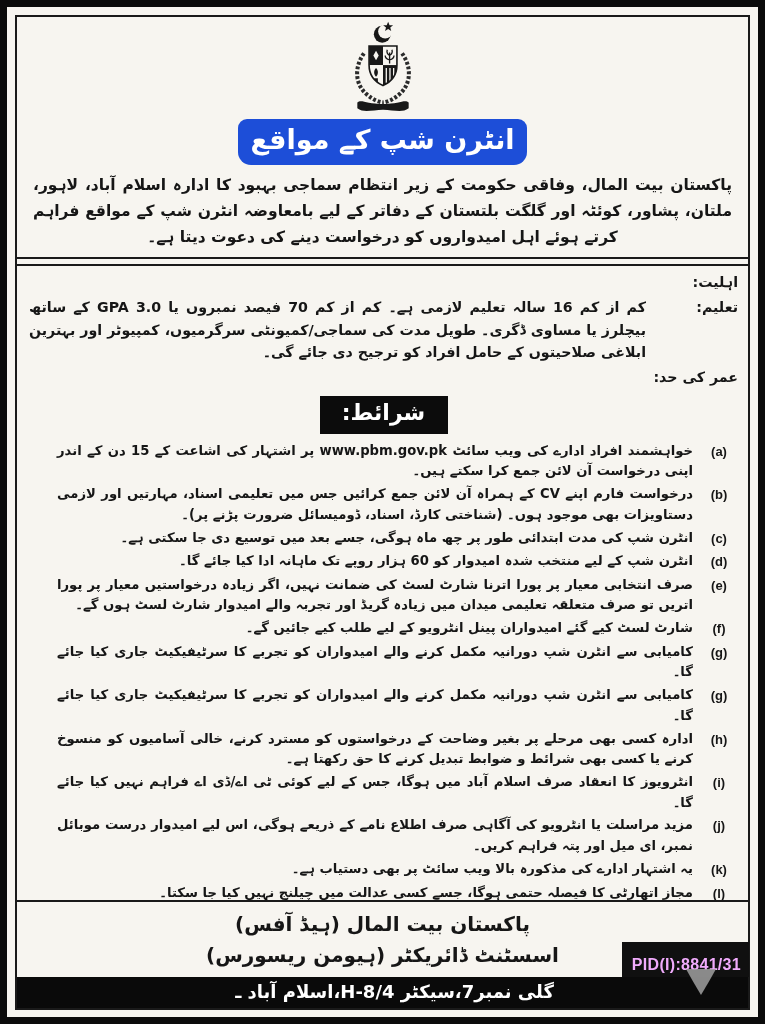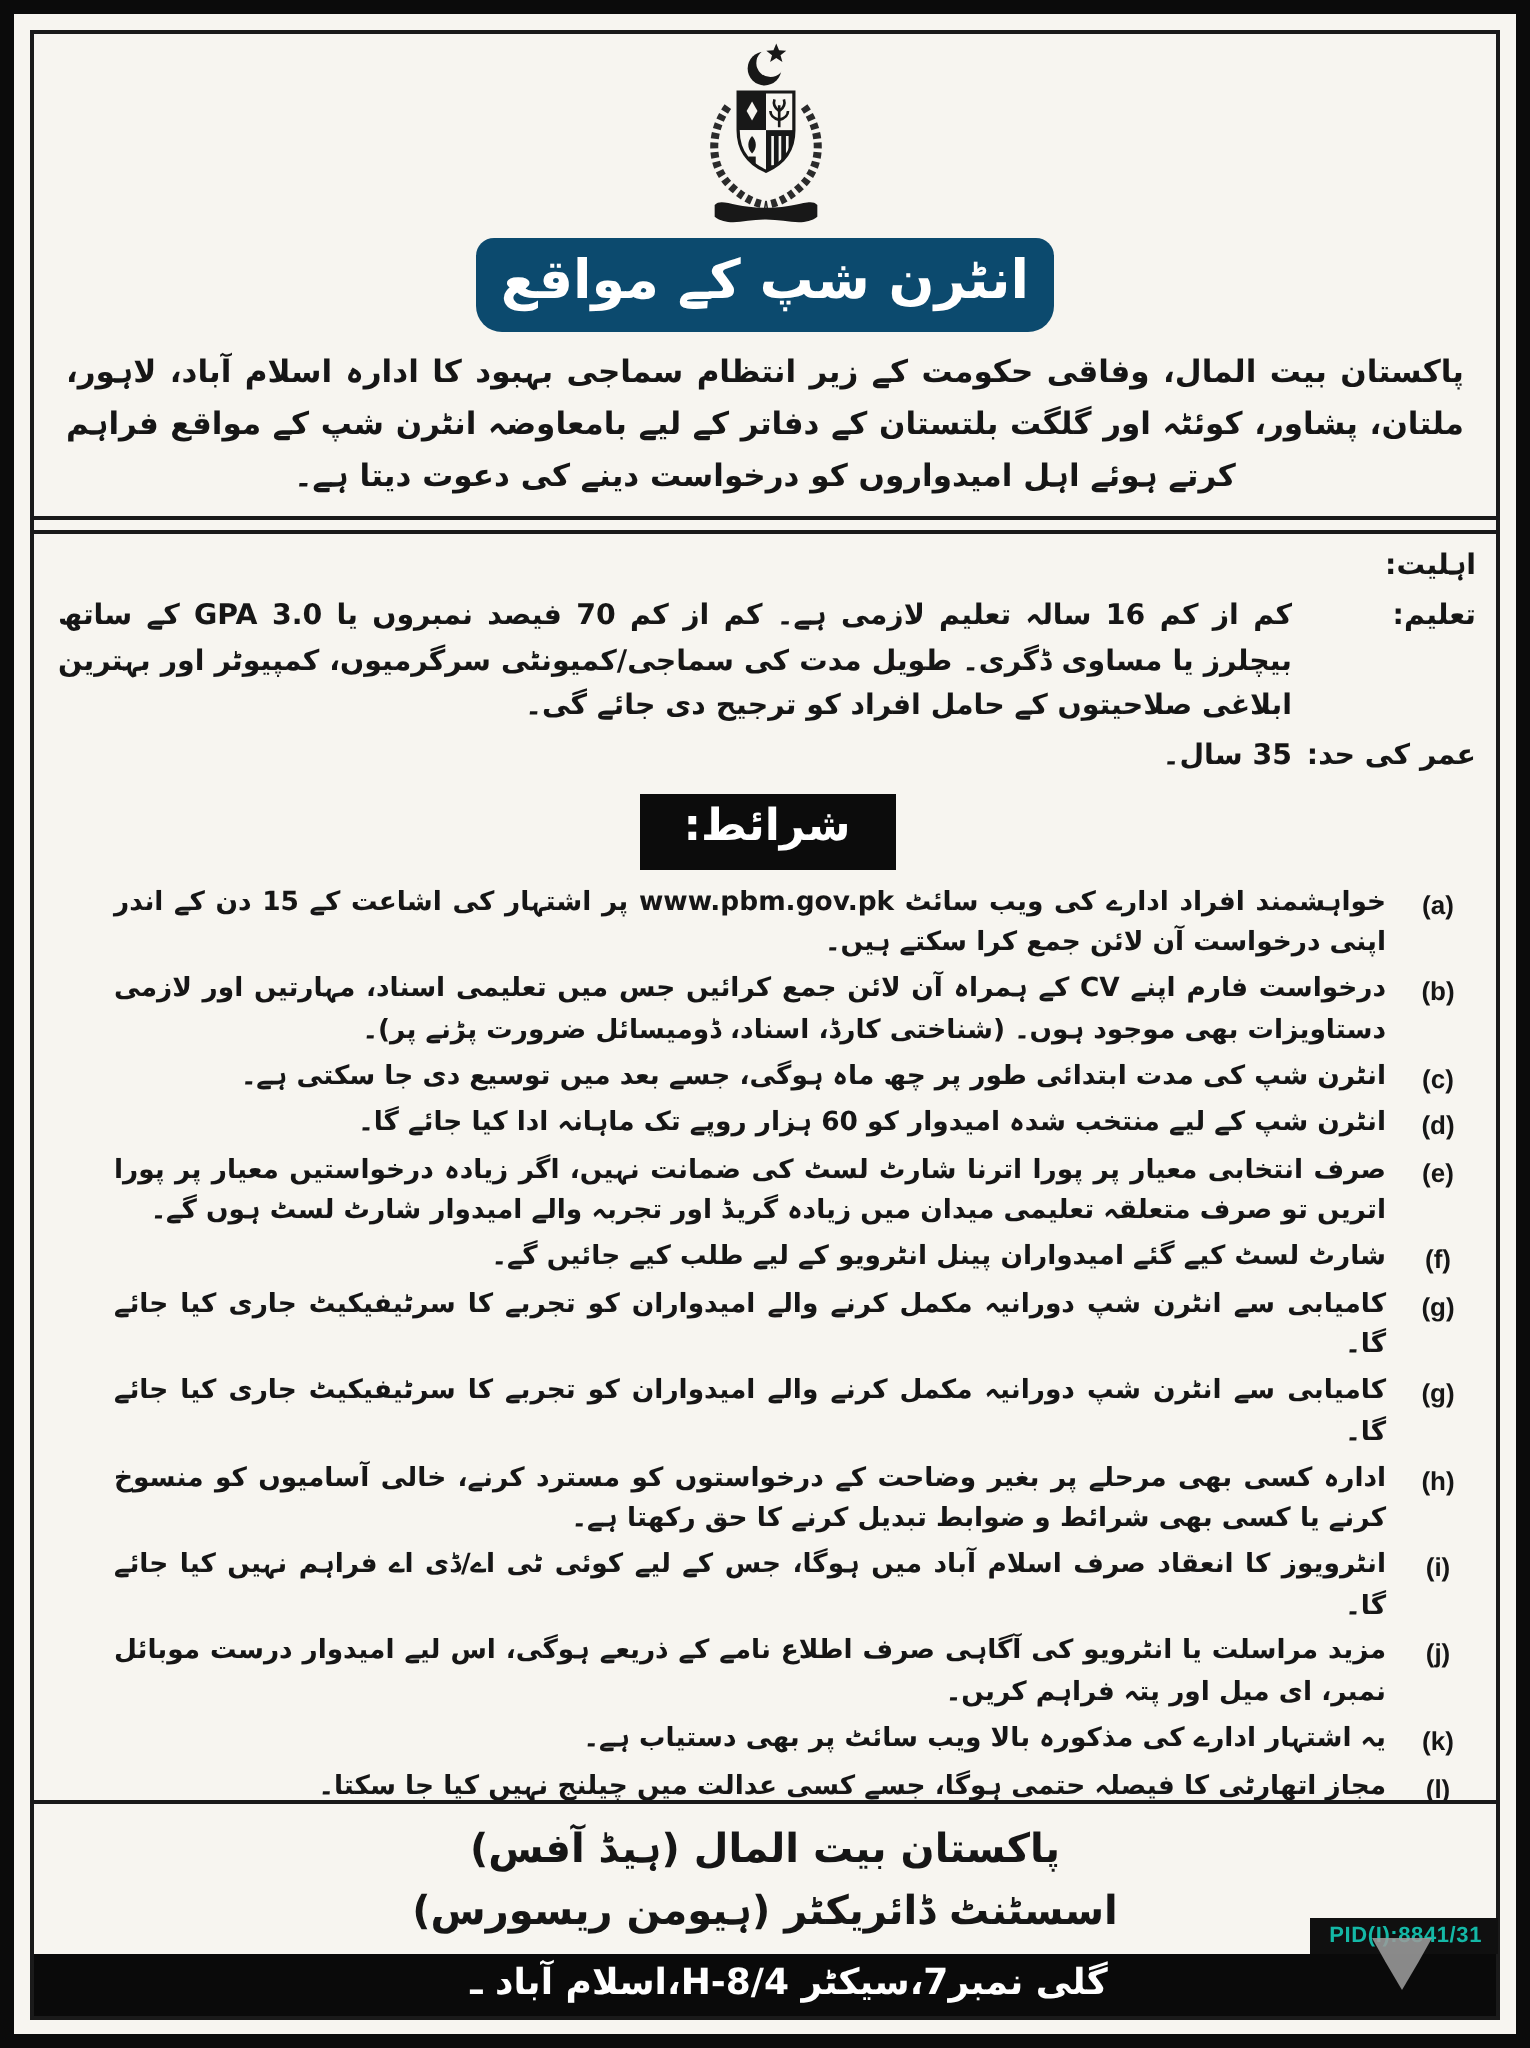--- a/index.html
+++ b/index.html
@@ -20,21 +20,21 @@
     border:2px solid #1a1a1a;
     display:flex;flex-direction:column;
     background:#f7f5f0;
     position:relative;
   }
   
   .header{text-align:center;padding-top:4px;flex:0 0 auto;}
   .emblem{display:inline-block;line-height:0;}
   .title-banner{
     margin:0 auto 5px auto;width:289px;box-sizing:border-box;
-    background:#0c4a6e;color:#ffffff;
+    background:#1d4ed8;color:#ffffff;
     border-radius:9px 9px 13px 13px;
     padding:5px 8px 10px 8px;
     font-size:27px;font-weight:800;
     direction:rtl;text-align:center;
   }
   
   .intro{
     flex:0 0 auto;
     padding:2px 16px 7px 16px;
     direction:rtl;
@@ -79,24 +79,24 @@
   }
   .cond-text{text-align:justify;text-align-last:right;margin-left:28px;}
   
   .signature{
     flex:0 0 auto;position:relative;
     text-align:center;padding:7px 0 4px 0;
   }
   .sig-line{direction:rtl;font-size:20px;font-weight:800;line-height:1.55;}
   .pid-badge{
     position:absolute;right:-1px;bottom:-2px;z-index:3;
-    background:#101010;color:#14b8a6;
+    background:#101010;color:#f0abfc;
     font-family:"Liberation Sans",sans-serif;
-    font-size:11px;font-weight:700;letter-spacing:.3px;
-    padding:3px 8px 3px 10px;
+    font-size:16px;font-weight:700;letter-spacing:.3px;
+    padding:14px 8px 3px 10px;
   }
   .pid-arrow{
     position:absolute;right:32px;bottom:-20px;z-index:4;
     width:30px;height:26px;background:#9b9b9b;opacity:.88;
     clip-path:polygon(0 0,100% 0,78% 45%,50% 100%,22% 45%);
   }
   
   .footer-bar{
     flex:0 0 auto;position:relative;z-index:2;
     margin-top:2px;
@@ -161,21 +161,20 @@
 
       <div class="detail-row">
         <span class="detail-label">اہلیت:</span>
       </div>
       <div class="detail-row">
         <span class="detail-label">تعلیم:</span>
         <span class="detail-text">کم از کم 16 سالہ تعلیم لازمی ہے۔ کم از کم 70 فیصد نمبروں یا 3.0 GPA کے ساتھ بیچلرز یا مساوی ڈگری۔ طویل مدت کی سماجی/کمیونٹی سرگرمیوں، کمپیوٹر اور بہترین ابلاغی صلاحیتوں کے حامل افراد کو ترجیح دی جائے گی۔</span>
       </div>
       <div class="detail-row">
         <span class="detail-label">عمر کی حد:</span>
-        <span class="detail-text">35 سال۔</span>
       </div>
 
       <div class="shart-banner">
         <span>شرائط:</span>
       </div>
 
       <div class="cond-item">
         <span class="cond-marker">(a)</span>
         <span class="cond-text">خواہشمند افراد ادارے کی ویب سائٹ www.pbm.gov.pk پر اشتہار کی اشاعت کے 15 دن کے اندر اپنی درخواست آن لائن جمع کرا سکتے ہیں۔</span>
       </div>

